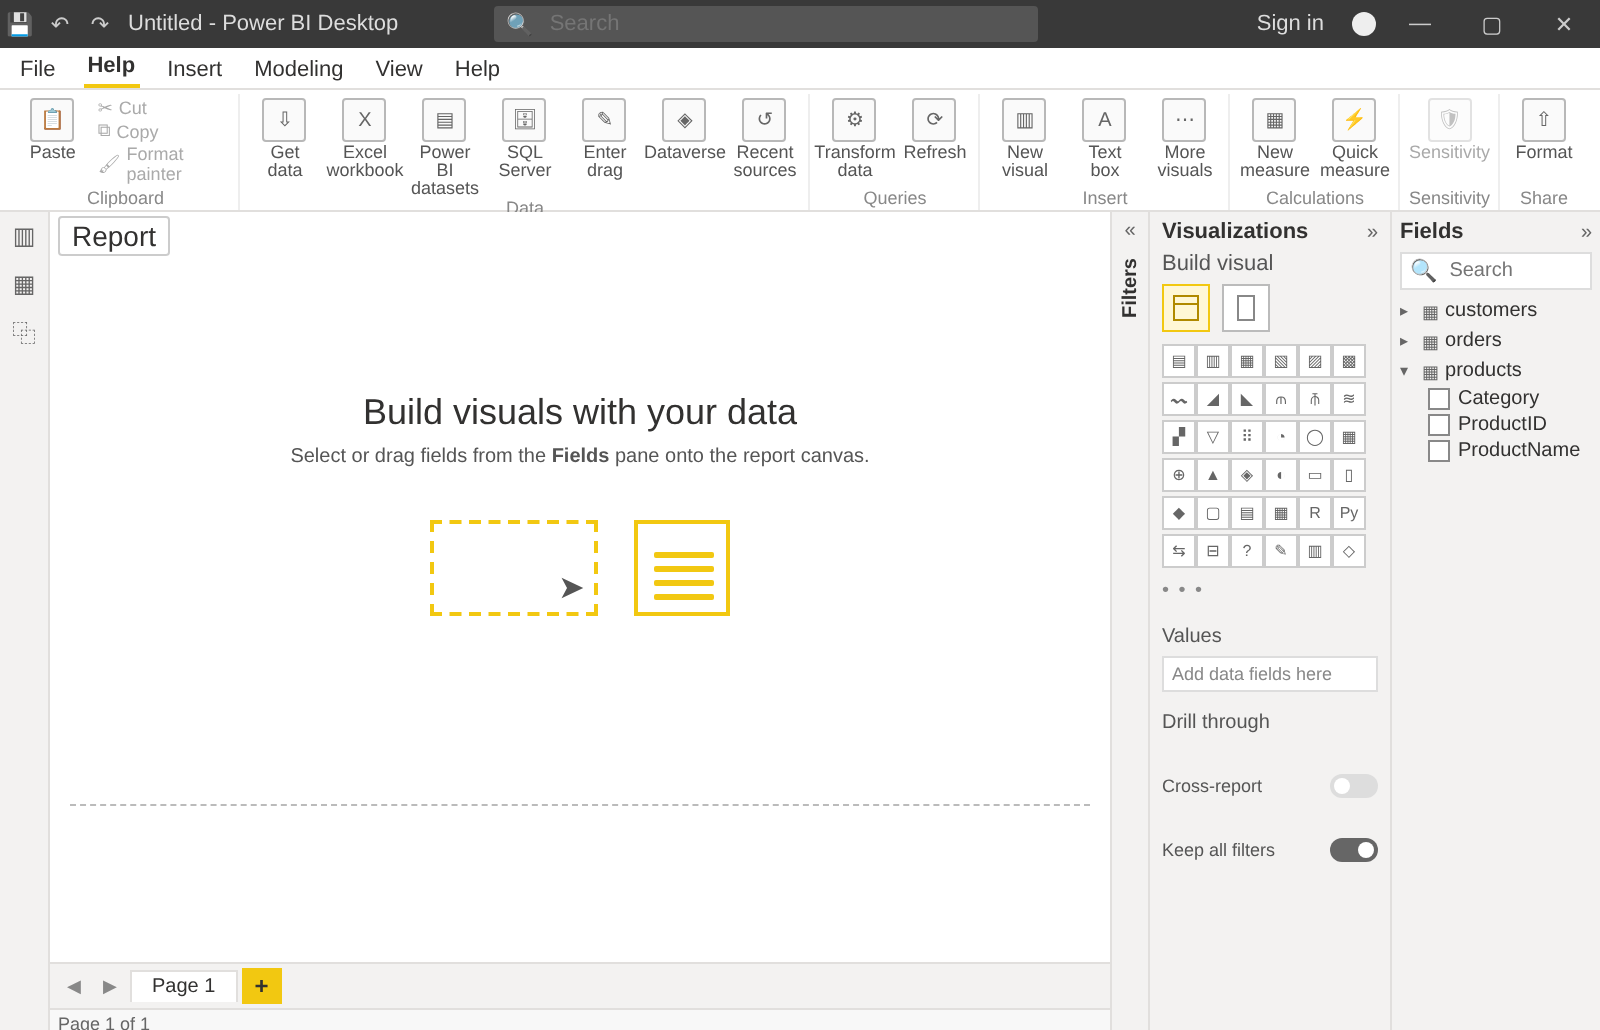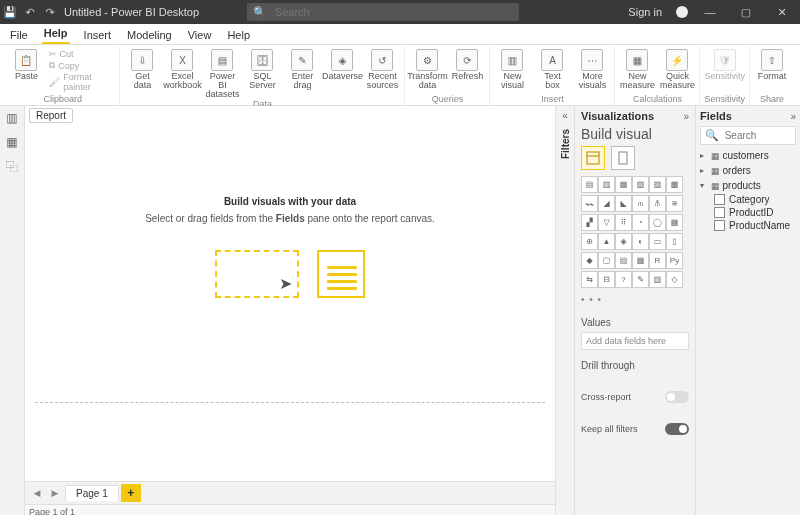--- a/index.html
+++ b/index.html
@@ -23,44 +23,44 @@
 .rbtn .ricon{width:20px;height:20px;border:1px solid #b8b8b8;border-radius:2px;display:flex;align-items:center;justify-content:center;font-size:10px;color:#666;background:#fafafa}
 .rbtn .rlabel{font-size:9px;line-height:9px;text-align:center;color:#555;white-space:pre-line}
 .rgroup .glabel{font-size:9px;color:#888;padding-bottom:1px}
 .clip-small{display:flex;flex-direction:column;gap:1px;font-size:9px;color:#aaa;justify-content:center;padding-left:2px}
 .clip-small div{display:flex;align-items:center;gap:3px}
 .body{display:flex;height:413px}
 .leftrail{width:24px;background:#f3f2f1;border-right:1px solid #e1dfdd;display:flex;flex-direction:column;align-items:center;padding-top:4px;gap:8px}
 .leftrail .ritem{width:16px;height:16px;display:flex;align-items:center;justify-content:center;color:#666;font-size:12px}
 .canvaswrap{flex:1;display:flex;flex-direction:column;background:#f8f8f8;position:relative}
 .canvas-area{flex:1;display:flex;flex-direction:column;align-items:center;position:relative;background:#fff;margin:0}
-.report-chip{position:absolute;top:2px;left:4px;font-size:10px;border:1px solid #ccc;background:#fff;padding:1px 6px;border-radius:2px}
+.report-chip{position:absolute;top:2px;left:4px;font-size:14px;border:1px solid #ccc;background:#fff;padding:1px 6px;border-radius:2px}
 .canvas-center{margin-top:90px;text-align:center;color:#323130}
-.canvas-center h2{font-size:10px;font-weight:700;margin:0 0 6px 0}
+.canvas-center h2{font-size:18px;font-weight:400;margin:0 0 6px 0}
 .canvas-center p{font-size:10px;color:#555;margin:0 0 18px 0}
 .illus{width:150px;height:60px;margin:0 auto;position:relative}
 .illus .card{position:absolute;border:2px dashed #f2c811;background:#fff}
 .illus .card1{width:80px;height:44px;left:0;top:8px}
 .illus .card2{width:44px;height:44px;right:0;top:8px;border-style:solid;border-color:#f2c811}
 .illus .cursor{position:absolute;left:64px;top:32px;font-size:16px;color:#555}
 .illus .lines{position:absolute;right:6px;top:14px;display:flex;flex-direction:column;gap:4px}
 .illus .lines div{width:30px;height:3px;background:#f2c811;border-radius:1px}
 .dashed-divider{border-top:1px dashed #bbb;margin:0 10px}
 .pagetabs{height:22px;display:flex;align-items:center;background:#f3f2f1;border-top:1px solid #e1dfdd;padding-left:4px;gap:2px}
 .pagetabs .nav{width:16px;text-align:center;color:#888;font-size:9px}
 .pagetabs .ptab{background:#fff;border:1px solid #e1dfdd;border-bottom:none;padding:2px 10px;font-size:10px}
 .pagetabs .add{width:20px;height:18px;background:#f2c811;color:#323130;display:flex;align-items:center;justify-content:center;font-size:12px;font-weight:bold}
 .status{height:14px;font-size:9px;color:#666;padding-left:4px;display:flex;align-items:center;border-top:1px solid #e1dfdd}
 .filters-rail{width:18px;background:#f3f2f1;border-left:1px solid #e1dfdd;display:flex;flex-direction:column;align-items:center;padding-top:4px;gap:4px}
 .filters-rail .chev{font-size:10px;color:#666}
 .filters-rail .vlabel{writing-mode:vertical-rl;font-size:10px;color:#323130;font-weight:600;transform:rotate(180deg);margin-top:4px}
 .vizpane{width:108px;border-left:1px solid #e1dfdd;background:#f3f2f1;display:flex;flex-direction:column;padding:4px 6px;gap:4px;overflow:hidden}
 .pane-head{display:flex;align-items:center;justify-content:space-between;font-size:11px;font-weight:600}
 .pane-head .chev{font-size:10px;color:#666;font-weight:normal}
-.subhead{font-size:14px;color:#555}
+.subhead{font-size:11px;color:#555}
 .bv-icons{display:flex;gap:6px;margin-bottom:2px}
 .bv-icons .bv{width:22px;height:22px;border:1px solid #bbb;background:#fff;display:flex;align-items:center;justify-content:center}
 .bv-icons .bv.active{background:#fff7d6;border-color:#f2c811}
 .vizgrid{display:grid;grid-template-columns:repeat(6,15px);gap:2px}
 .vizgrid .v{width:15px;height:15px;background:#fff;border:1px solid #ccc;display:flex;align-items:center;justify-content:center;font-size:8px;color:#666}
 .section-label{font-size:10px;color:#555;margin-top:6px}
 .fieldbox{background:#fff;border:1px solid #ddd;font-size:9px;color:#888;padding:3px 4px}
 .toggle-row{display:flex;justify-content:space-between;align-items:center;font-size:9px;color:#555;margin-top:16px}
 .toggle{width:24px;height:12px;border-radius:6px;background:#ddd;position:relative}
 .toggle.on{background:#666}

